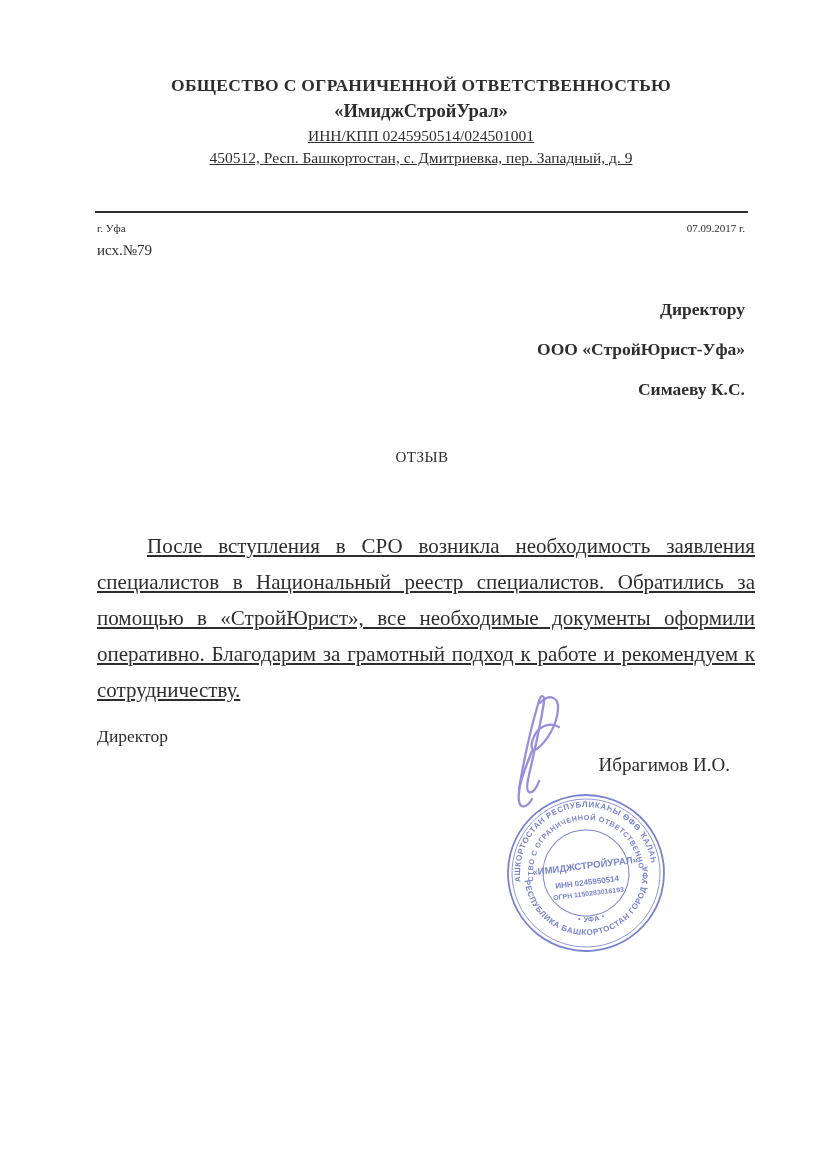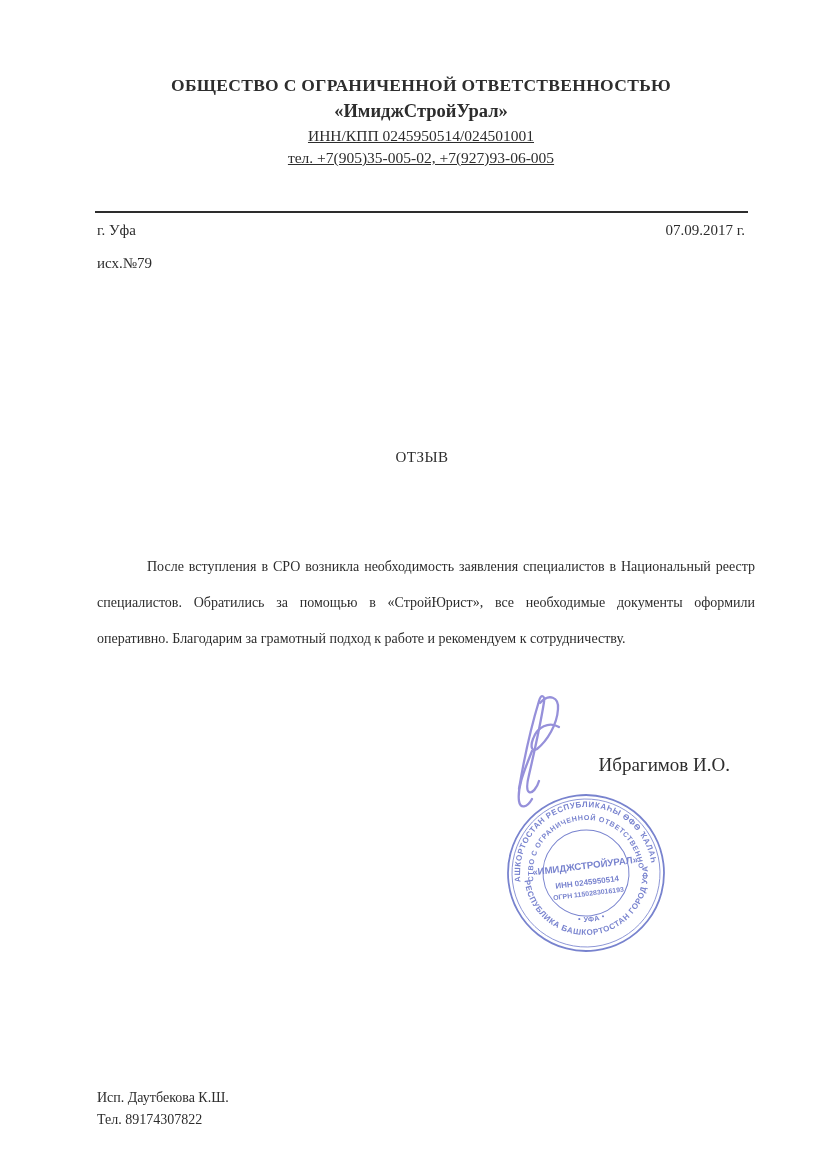--- a/index.html
+++ b/index.html
@@ -55,25 +55,25 @@
     border-top: 2px solid #2d2d2d;
   }
   
   .meta-row {
     position: absolute;
     top: 183px;
     left: 97px;
     width: 648px;
     display: flex;
     justify-content: space-between;
-    font-size: 15px;
+    font-size: 11px;
   }
   .outgoing-no {
     position: absolute;
-    top: 216px;
+    top: 203px;
     left: 97px;
     font-size: 15px;
   }
   
   .addressee {
     position: absolute;
     top: 250px;
     right: 81px;
     text-align: right;
     font-weight: bold;
@@ -86,27 +86,28 @@
     top: 410px;
     left: 97px;
     width: 650px;
     text-align: center;
     font-size: 15px;
     letter-spacing: 0.5px;
   }
   
   .body-par {
     position: absolute;
-    top: 496px;
+    top: 468px;
     left: 97px;
     width: 658px;
-    font-size: 14px;
+    font-size: 21px;
     line-height: 36px;
     text-align: justify;
     text-indent: 50px;
+    text-decoration: underline;
   }
   
   .regards-block {
     position: absolute;
     top: 678px;
     left: 97px;
     font-size: 17.5px;
     line-height: 38px;
   }
   .sig-name {
@@ -152,37 +153,43 @@
 </style>
 </head>
 <body>
 
 <div class="page">
 
   <div class="letterhead">
     <div class="org-line1">ОБЩЕСТВО С ОГРАНИЧЕННОЙ ОТВЕТСТВЕННОСТЬЮ</div>
     <div class="org-line2">«ИмиджСтройУрал»</div>
     <div class="small-line">ИНН/КПП 0245950514/024501001</div>
-    <div class="small-line">тел. +7(905)35-005-02, +7(927)93-06-005</div>
+    <div class="small-line">450512, Респ. Башкортостан, с. Дмитриевка, пер. Западный, д. 9</div>
   </div>
 
   <div class="rule"></div>
 
   <div class="meta-row">
     <span>г. Уфа</span>
     <span>07.09.2017 г.</span>
   </div>
   <div class="outgoing-no">исх.№79</div>
 
+  <div class="addressee">
+    <div>Директору</div>
+    <div>ООО «СтройЮрист-Уфа»</div>
+    <div>Симаеву К.С.</div>
+  </div>
 
   <div class="doc-title">ОТЗЫВ</div>
 
   <p class="body-par">После вступления в СРО возникла необходимость заявления специалистов в Национальный реестр специалистов. Обратились за помощью в «СтройЮрист», все необходимые документы оформили оперативно. Благодарим за грамотный подход к работе и рекомендуем к сотрудничеству.</p>
 
   <div class="regards-block">
+    <div>Директор</div>
   </div>
 
   <svg class="signature-svg" viewBox="0 0 82 128" aria-hidden="true">
     <g fill="none" stroke-width="2.3" stroke-linecap="round" stroke="#8b85d6">
       <path d="M 21 100 C 26 70 34 35 41 12 C 43 5 47 6 46 13 C 43 32 37 60 31 86 C 29 94 28 101 31 103 C 34 105 39 99 41 92"></path>
       <path d="M 42 14 C 51 4 61 8 60 20 C 59 36 49 52 39 60 C 34 63 32 58 35 50 C 39 38 51 32 61 38"></path>
       <path d="M 34 62 C 27 80 19 98 21 112 C 22 120 29 119 34 110"></path>
     </g>
   </svg>
 
@@ -212,18 +219,14 @@
       </text>
       <text class="stamp-ring-text" font-size="7.2">
         <textPath href="#arc-inner-bottom" startOffset="50%" text-anchor="middle">• УФА •</textPath>
       </text>
       <text class="stamp-center-text" x="82" y="78" text-anchor="middle" font-size="9.6">«ИМИДЖСТРОЙУРАЛ»</text>
       <text class="stamp-center-text" x="82" y="94" text-anchor="middle" font-size="8">ИНН 0245950514</text>
       <text class="stamp-center-text" x="82" y="105" text-anchor="middle" font-size="7">ОГРН 1150283016193</text>
     </g>
   </svg>
 
-  <div class="footer-block">
-    <div>Исп. Даутбекова К.Ш.</div>
-    <div>Тел. 89174307822</div>
-  </div>
 
 </div>
 
 </body></html>

